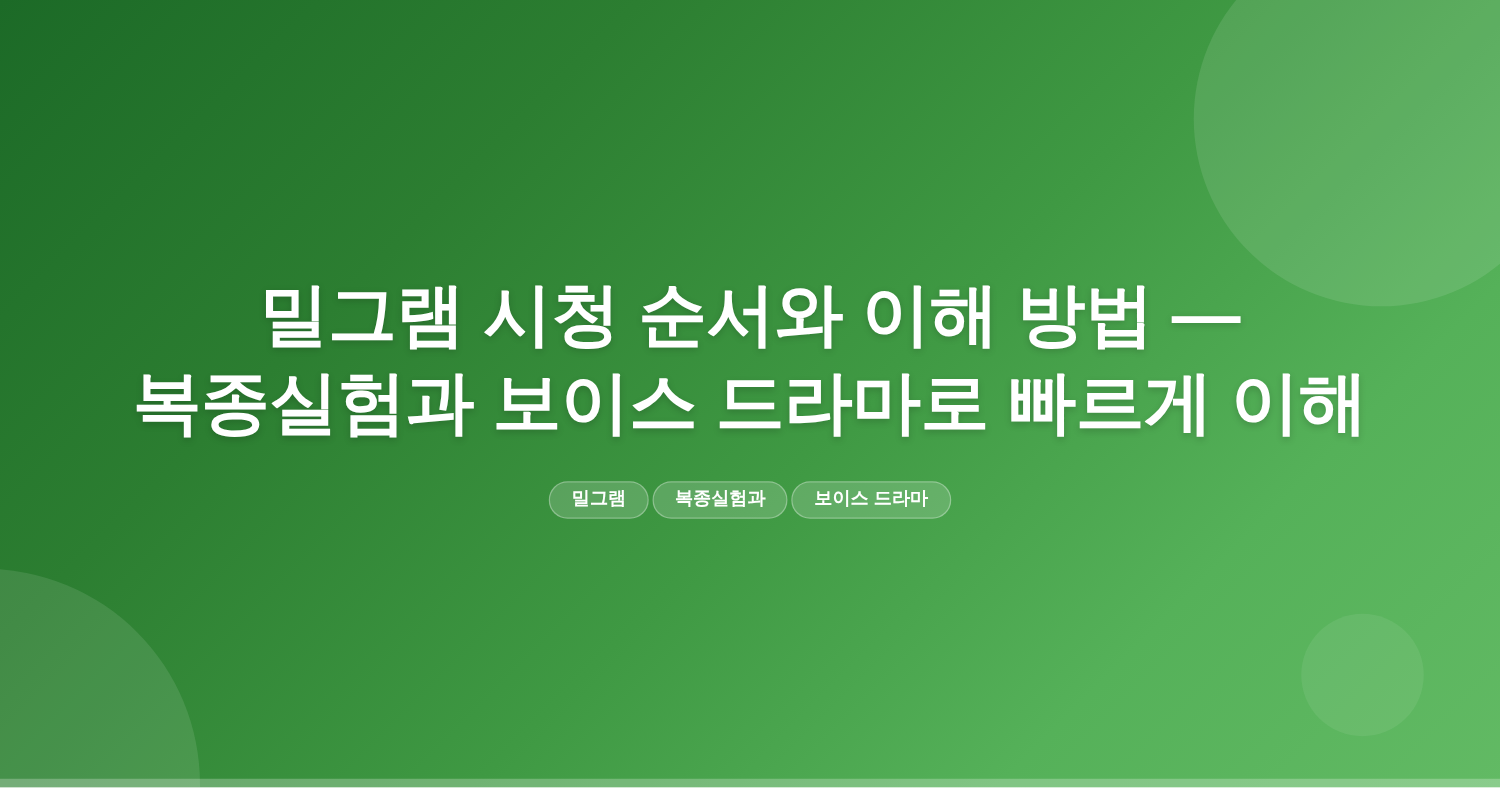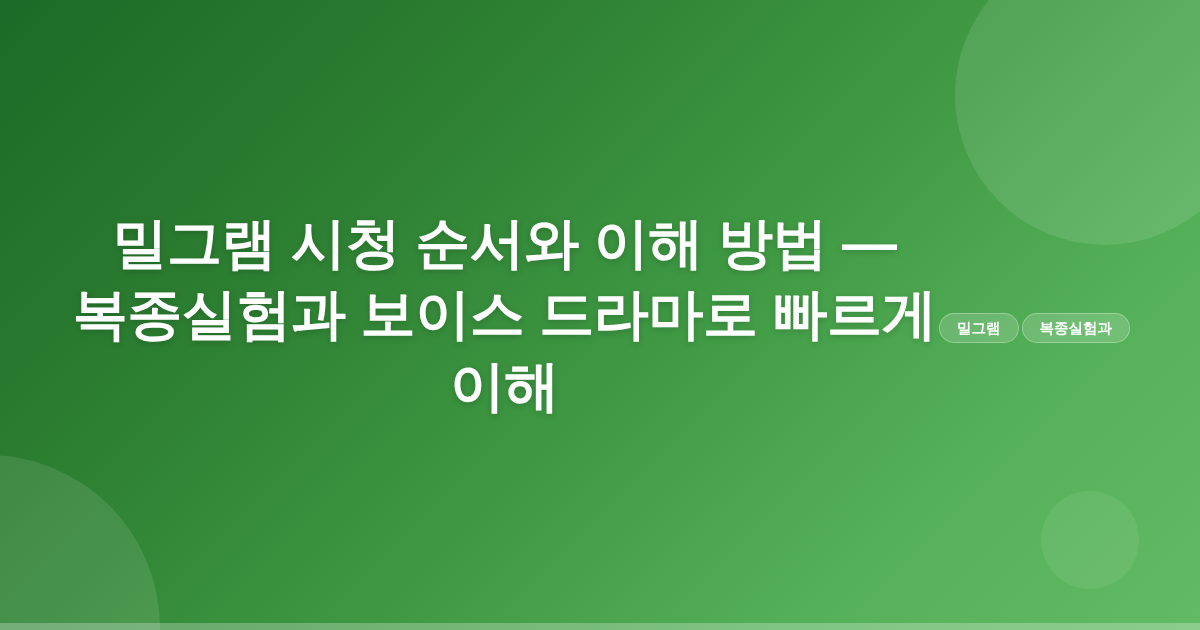--- a/index.html
+++ b/index.html
@@ -52,21 +52,21 @@
     bottom: 0;
     height: 7px;
     background: rgba(255, 255, 255, 0.26);
   }
 
   
   .card-content {
     position: absolute;
     inset: 0;
     display: flex;
-    flex-direction: row;
+    flex-direction: column;
     align-items: center;
     justify-content: center;
     padding: 0 70px;
     box-sizing: border-box;
   }
 
   .card-title {
     margin: 0;
     max-width: 1000px;
     color: #ffffff;
@@ -113,17 +113,18 @@
   <div class="blob blob-top-right"></div>
   <div class="blob blob-bottom-left"></div>
   <div class="blob blob-small-right"></div>
 
   <div class="card-content">
     <h1 class="card-title">밀그램 시청 순서와 이해 방법 — 복종실험과 보이스 드라마로 빠르게 이해</h1>
 
     <div class="tag-row">
       <span class="tag-pill">밀그램</span>
       <span class="tag-pill">복종실험과</span>
+      <span class="tag-pill">보이스 드라마</span>
     </div>
   </div>
 
   <div class="bottom-strip"></div>
 </div>
 
 </body></html>

